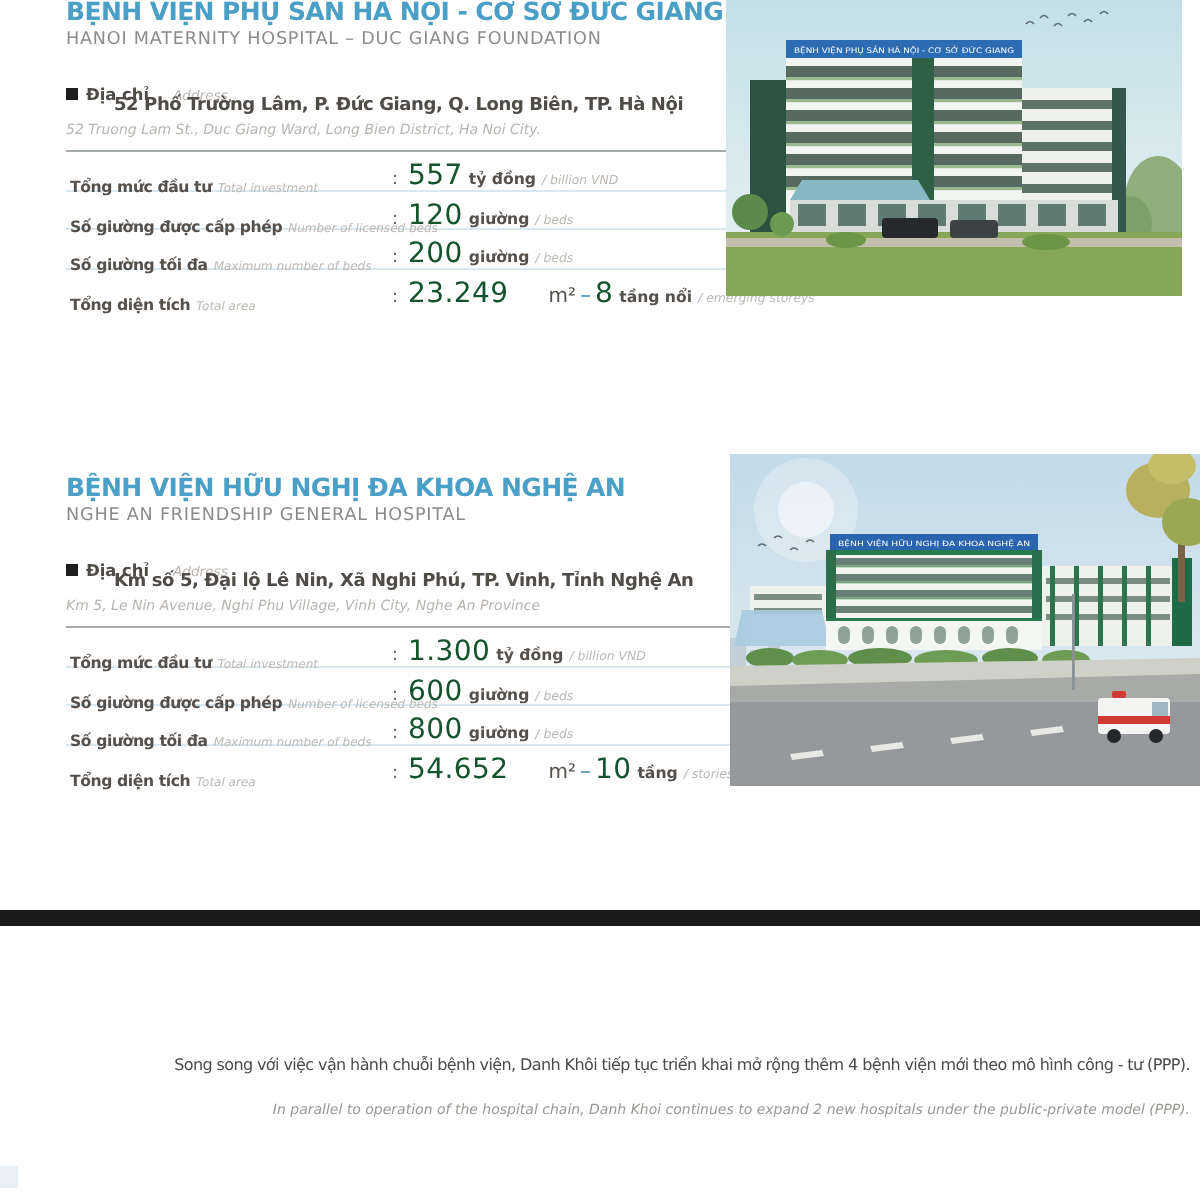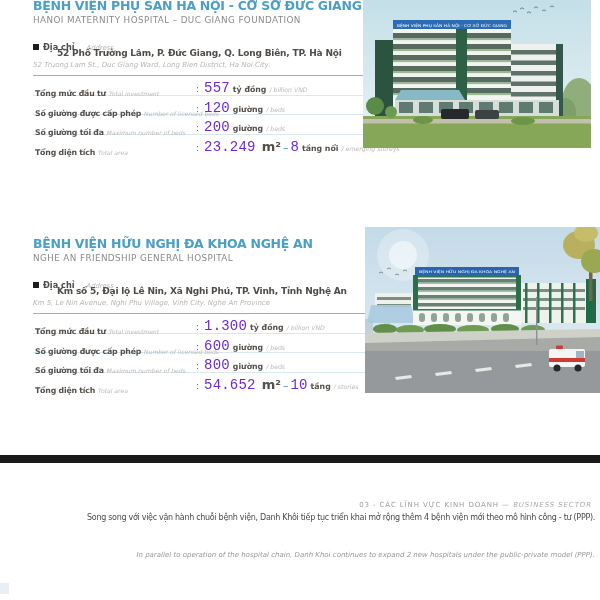--- a/index.html
+++ b/index.html
@@ -17,34 +17,34 @@
   .addr-line { position:absolute; top:50px; left:0; font-weight:bold; font-size:9px; letter-spacing:-0.2px; color:#4f4b47; white-space:nowrap;margin-left:24px; }
   .addr-en { position:absolute; top:63px; left:0; font-style:italic; font-size:7px; color:#b8b4b0; white-space:nowrap;text-align:center; }
   .tbl { position:absolute; left:0; width:332px; border-top:1px solid #a6abae; }
   .row { position:relative; height:19.5px; border-bottom:1px solid #d9e8f0; }
   .row:last-child { border-bottom:none; }
   .r-label { position:absolute; left:2px; top:5px; white-space:nowrap; }
   .r-vi { font-weight:bold; font-size:7.8px; letter-spacing:-0.2px; color:#55504b;text-align:center; }
   .r-en { font-style:italic; font-size:6px; color:#bcb8b4; margin-left:3px; }
   .r-val { position:absolute; left:163px; top:1px; white-space:nowrap; }
   .colon { font-size:9px; color:#6b6661; margin-right:5px; }
-  .num { font-size:14px; color:#6d28d9; letter-spacing:0.2px;font-family:Liberation Mono, monospace; }
-  .area { font-weight:bold; font-size:13px; color:#55504b; margin-left:6px; }
+  .num { font-size:14px; color:#14532d; letter-spacing:0.2px; }
+  .area { font-weight:normal; font-size:10px; color:#55504b; margin-left:20px; }
   .dash { font-size:11px; color:#3f90b5; margin:0 2px; }
   .uvi { font-weight:bold; font-size:7.8px; color:#55504b; margin-left:3px; }
   .uen { font-style:italic; font-size:6.2px; color:#bcb8b4; margin-left:3px; }
 
   .fig { position:absolute; overflow:hidden; }
   .fig svg { display:block; }
 
   .bar-black { position:absolute; left:0; top:455px; width:600px; height:8px; background:#1a1a1a; }
 
   .sect-label { position:absolute; right:8px; top:501px; font-size:7px; letter-spacing:0.9px; color:#9b9b9b; white-space:nowrap; }
   .sect-label .sl-en { font-style:italic; color:#a8a8a8; }
-  .para-vi { position:absolute; right:5px; top:513px; font-size:8px; letter-spacing:-0.3px; color:#4a4a4a; white-space:nowrap; }
+  .para-vi { position:absolute; right:5px; top:528px; font-size:8px; letter-spacing:-0.3px; color:#4a4a4a; white-space:nowrap; }
   .para-en { position:absolute; right:5px; top:551px; font-size:7px; font-style:italic; color:#9a9793; white-space:nowrap; }
   .corner-mark { position:absolute; left:0; top:583px; width:9px; height:11px; background:#e9eff6; }
 </style>
 </head>
 <body>
 
 <div class="page">
 
   <div class="sec" style="top:-2px;">
     <div class="s-title">BỆNH VIỆN PHỤ SẢN HÀ NỘI - CƠ SỞ ĐỨC GIANG</div>
@@ -274,23 +274,18 @@
         <ellipse cx="214" cy="18" rx="16" ry="14" fill="#b8b05e"></ellipse>
         <ellipse cx="229" cy="34" rx="13" ry="12" fill="#9aa854"></ellipse>
         <ellipse cx="221" cy="6" rx="12" ry="9" fill="#c5bd6a"></ellipse>
       </g>
       <rect x="171" y="70" width="1.4" height="48" fill="#8b9296"></rect>
     </svg>
   </div>
 
   <div class="bar-black"></div>
 
-  <div class="sect-label">
-    <span>03 - CÁC LĨNH VỰC KINH DOANH</span>
-    <span>—</span>
-    <span class="sl-en">BUSINESS SECTOR</span>
-  </div>
 
   <div class="para-vi">Song song với việc vận hành chuỗi bệnh viện, Danh Khôi tiếp tục triển khai mở rộng thêm 4 bệnh viện mới theo mô hình công - tư (PPP).</div>
   <div class="para-en">In parallel to operation of the hospital chain, Danh Khoi continues to expand 2 new hospitals under the public-private model (PPP).</div>
 
   <div class="corner-mark"></div>
 </div>
 
 </body></html>

